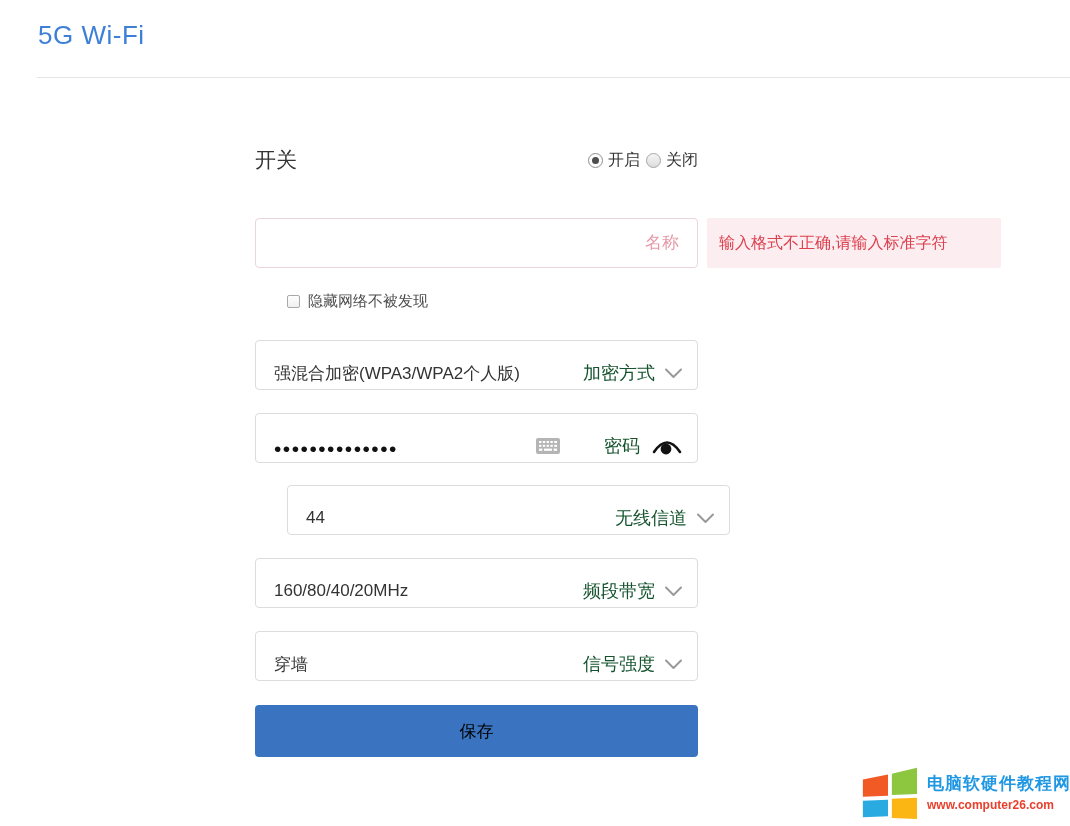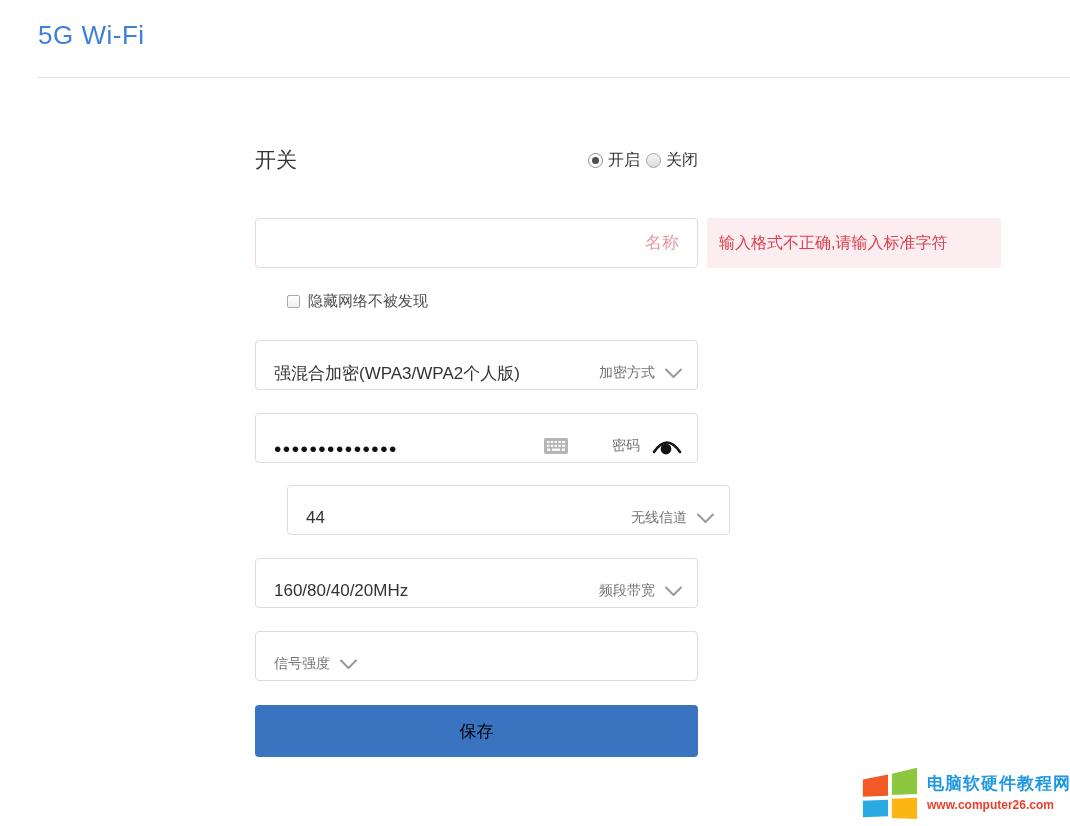--- a/index.html
+++ b/index.html
@@ -39,21 +39,21 @@
                   display:flex; align-items:center; gap:8px; cursor:pointer;padding-left:32px; }
   .checkbox-box { width:13px; height:13px; border:1px solid #a9a9a9; border-radius:2px;
                   background:linear-gradient(#fefefe,#f0f0f0); }
   .checkbox-label { font-size:15px; color:#4d4d4d; }
 
   
   .field { position:absolute; left:255px; width:443px; height:50px;
            border:1px solid #dcdcdc; border-radius:4px; background:#fff;
            display:flex; align-items:center; padding:16px 15px 0 18px; cursor:pointer; }
   .field-value { font-size:17px; color:#333; flex:1; white-space:nowrap; overflow:hidden; }
-  .field-label { font-size:14px; color:#737373; margin-right:10px; white-space:nowrap;font-family:Liberation Serif, serif; }
+  .field-label { font-size:18px; color:#14532d; margin-right:10px; white-space:nowrap;font-family:Liberation Serif, serif; }
   .chevron { display:inline-flex; }
   .f-enc { top:340px; } .f-pwd { top:413px; } .f-chan { top:485px;margin-left:32px; }
   .f-band { top:558px;justify-content:flex-end; } .f-sig { top:631px; }
 
   
   .pwd-mask { font-size:21px; color:#111; letter-spacing:1.5px; flex:1; line-height:1;
               padding-top:4px; white-space:nowrap; overflow:hidden; }
   .kbd-icon { display:inline-flex; margin-right:44px; cursor:pointer; }
   .eye-icon { display:inline-flex; margin-left:2px; cursor:pointer; }
 
@@ -159,20 +159,21 @@
     <span class="field-value">160/80/40/20MHz</span>
     <span class="field-label">频段带宽</span>
     <span class="chevron">
       <svg width="17" height="11" viewBox="0 0 17 11">
           <polyline points="1,1.5 8.5,9 16,1.5" fill="none" stroke="#999" stroke-width="2" stroke-linecap="round" stroke-linejoin="round"></polyline>
         </svg>
     </span>
   </div>
 
   <div class="field f-sig">
+    <span class="field-value">穿墙</span>
     <span class="field-label">信号强度</span>
     <span class="chevron">
       <svg width="17" height="11" viewBox="0 0 17 11">
           <polyline points="1,1.5 8.5,9 16,1.5" fill="none" stroke="#999" stroke-width="2" stroke-linecap="round" stroke-linejoin="round"></polyline>
         </svg>
     </span>
   </div>
 
   <button class="save-btn">保存</button>
 

